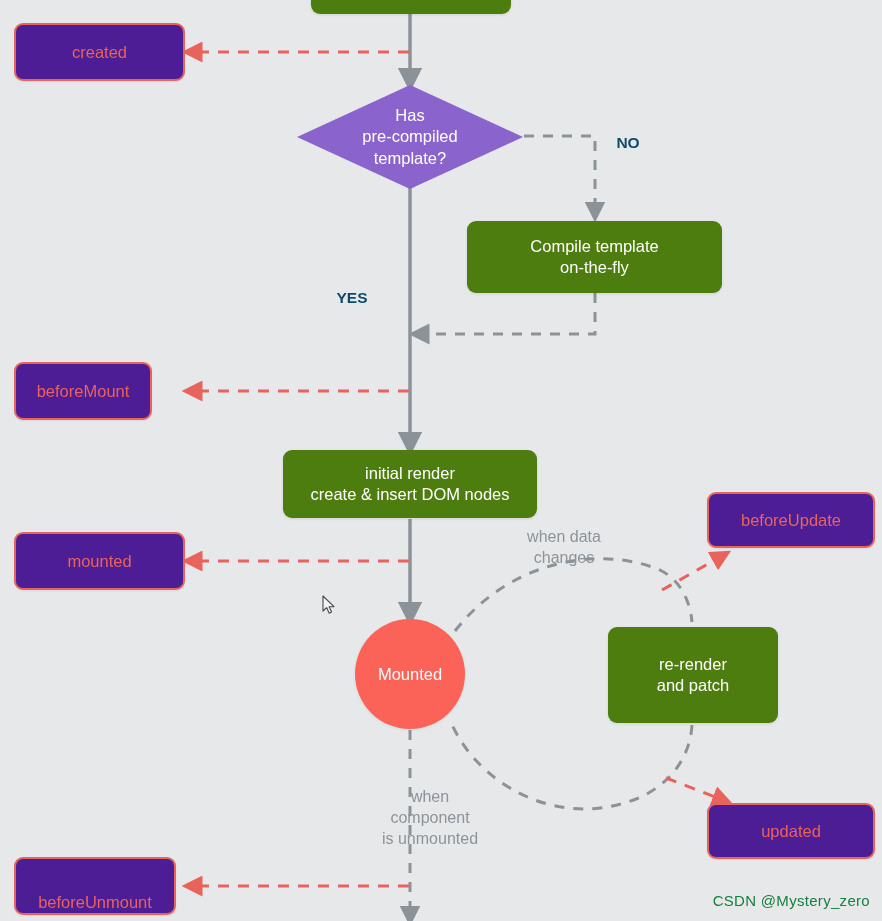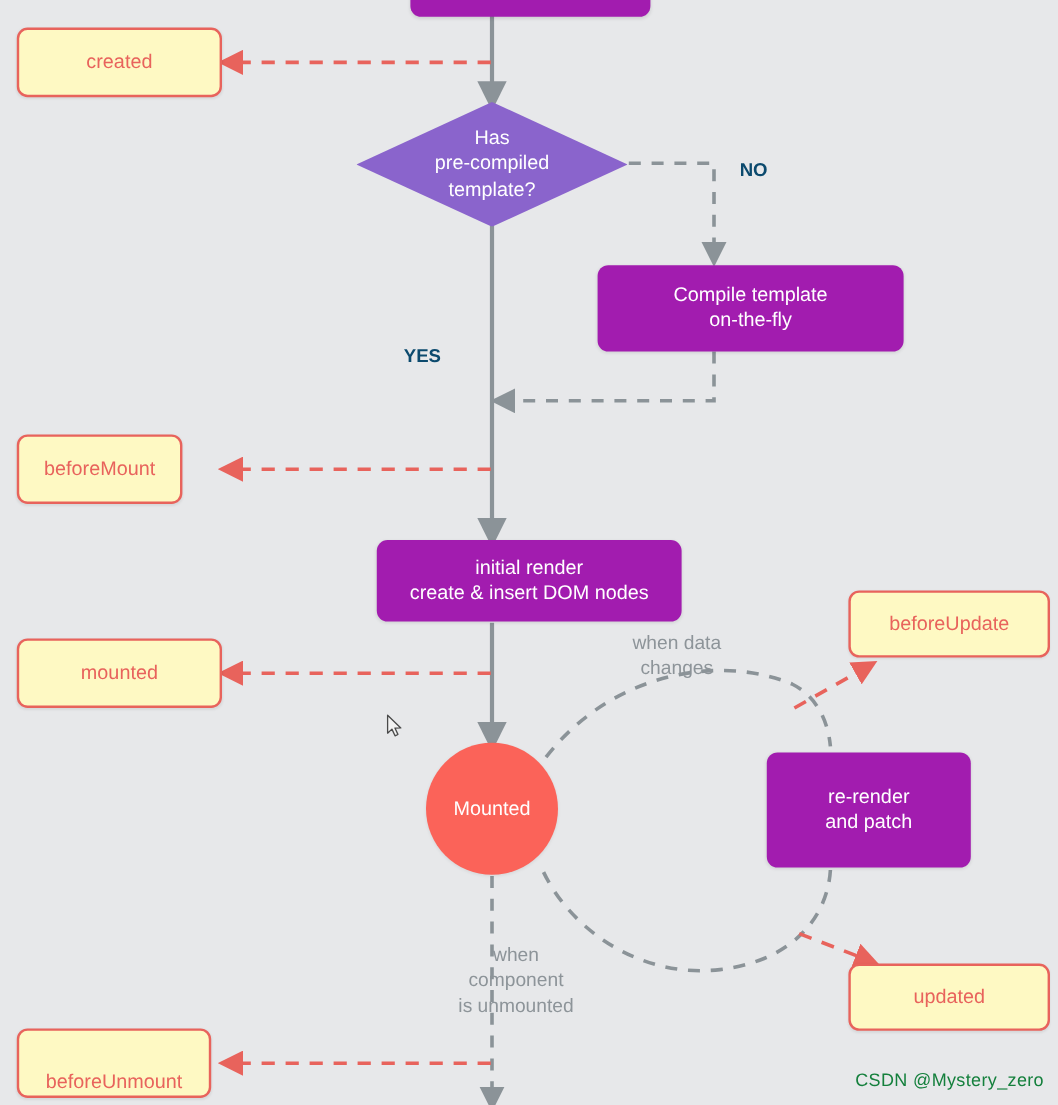--- a/index.html
+++ b/index.html
@@ -30,33 +30,32 @@
     display: flex;
     align-items: center;
     justify-content: center;
     text-align: center;
     line-height: 1.25;
   }
   
   .hook {
     border: 2.5px solid #e8635c;
     border-radius: 9px;
-    background: #fef9c3;
+    background: #4c1d95;
     color: #e8635c;
     font-size: 16.5px;
     box-shadow: 0 1px 2px rgba(0,0,0,0.07);
   }
   
   .process {
-    background: #a21caf;
+    background: #4d7c0f;
     border-radius: 9px;
     color: #ffffff;
     font-size: 16.5px;
     box-shadow: 0 1px 3px rgba(0,0,0,0.10);
-    margin-left: 31px;
   }
   .process .lines { padding: 0 10px; }
   
   .decision {
     background: transparent;
   }
   .decision .diamond-shape {
     position: absolute;
     left: 0; top: 0;
     width: 100%;

